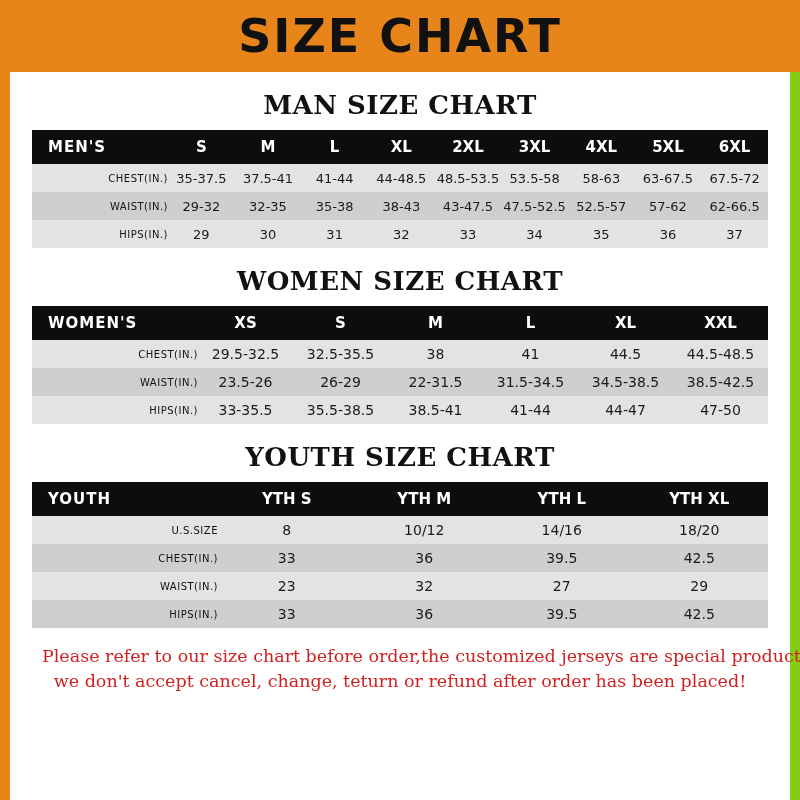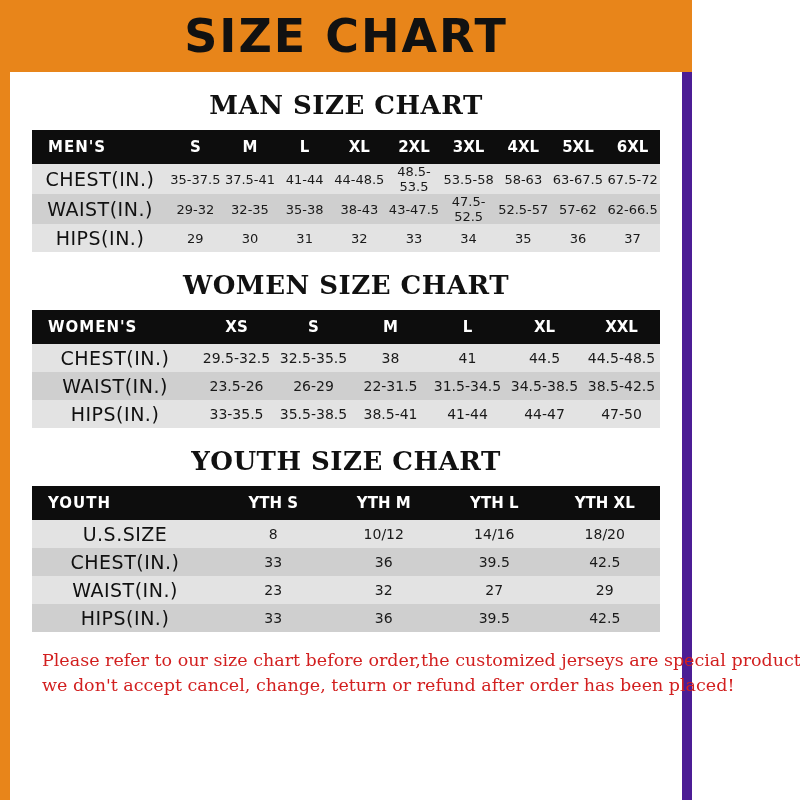--- a/index.html
+++ b/index.html
@@ -8,25 +8,25 @@
   }
   body {
     width: 800px;
     height: 800px;
     background: #ffffff;
     font-family: "DejaVu Sans", sans-serif;
     overflow: hidden;
   }
   .page {
     position: relative;
-    width: 692px;
+    width: 800px;
     height: 800px;
     box-sizing: border-box;
     border-left: 10px solid #e8851a;
-    border-right: 10px solid #4c1d95;
+    border-right: 10px solid #84cc16;
     background: #ffffff;
   }
   .header-bar {
     height: 72px;
     background: #e8851a;
     display: flex;
     align-items: center;
     justify-content: center;
     margin: 0 -10px;
   }
@@ -79,23 +79,24 @@
     font-size: 15px;
     letter-spacing: 1px;
   }
   table.size-table tbody tr.row-light td {
     background: #e3e3e3;
   }
   table.size-table tbody tr.row-dark td {
     background: #cfcfcf;
   }
   table.size-table tbody td.rowhead {
-    font-size: 19px;
+    font-size: 10px;
     color: #111111;
     letter-spacing: 0.5px;
+    text-align: right;
   }
   .men-table thead th.corner { width: 120px; }
   .women-table thead th.corner { width: 150px; }
   .youth-table thead th.corner { width: 170px; }
   .youth-table thead th { font-size: 15px; }
   .youth-table th, .youth-table td { height: 32px; margin-top: 36px; }
   .youth-table tbody td { font-size: 14px; }
   .women-table thead th { font-size: 16px; text-align: center; }
   .women-table th, .women-table td { height: 31px; }
   .women-table tbody td { font-size: 14px; }

